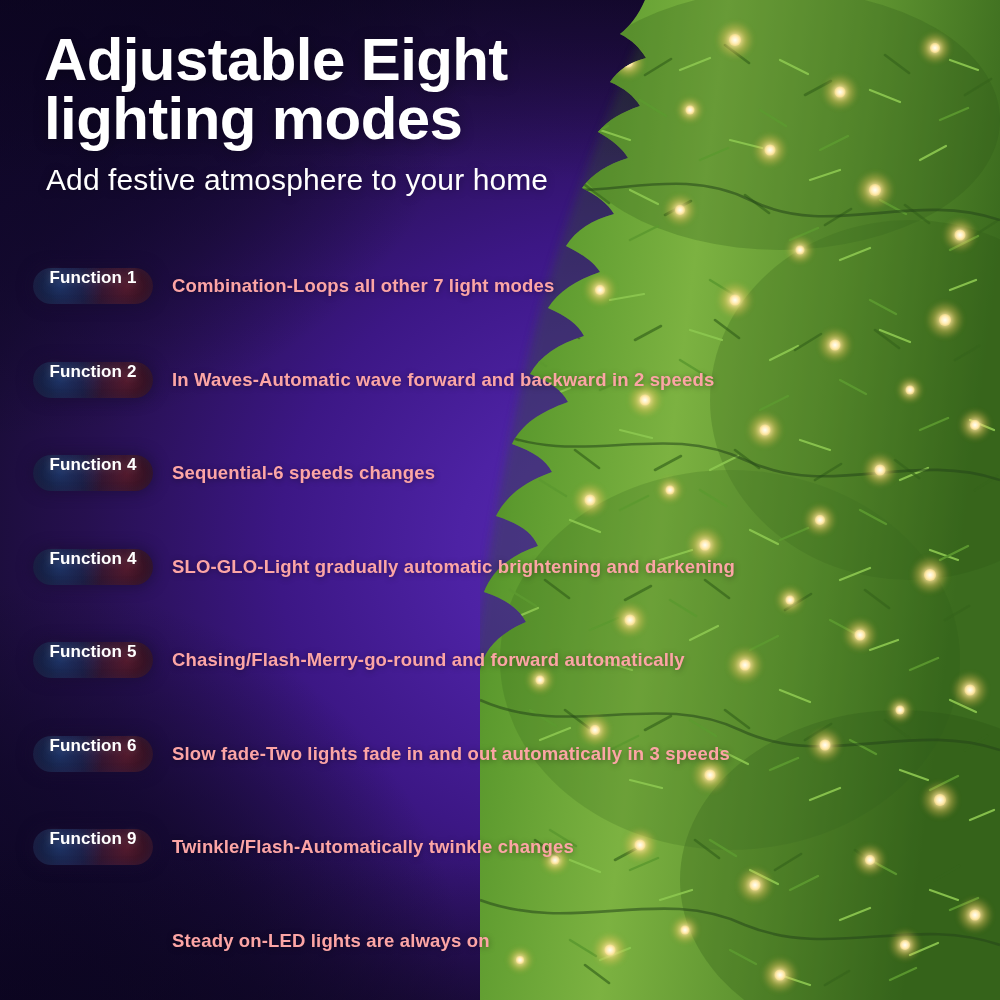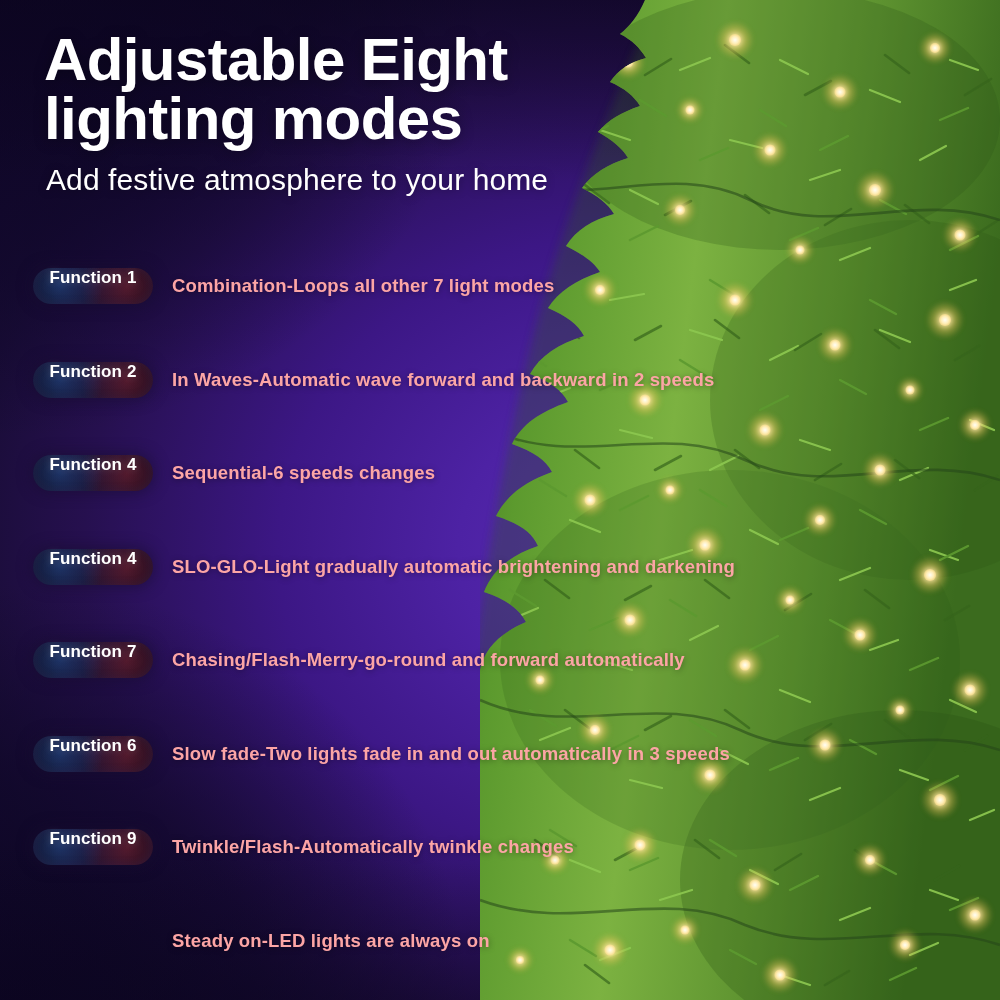--- a/index.html
+++ b/index.html
@@ -420,21 +420,21 @@
 
     <div class="row">
       <div class="badge">
         <span class="badge-label">Function 4</span>
       </div>
       <div class="desc">SLO-GLO-Light gradually automatic brightening and darkening</div>
     </div>
 
     <div class="row">
       <div class="badge">
-        <span class="badge-label">Function 7</span>
+        <span class="badge-label">Function 5</span>
       </div>
       <div class="desc">Chasing/Flash-Merry-go-round and forward automatically</div>
     </div>
 
     <div class="row">
       <div class="badge">
         <span class="badge-label">Function 6</span>
       </div>
       <div class="desc">Slow fade-Two lights fade in and out automatically in 3 speeds</div>
     </div>

